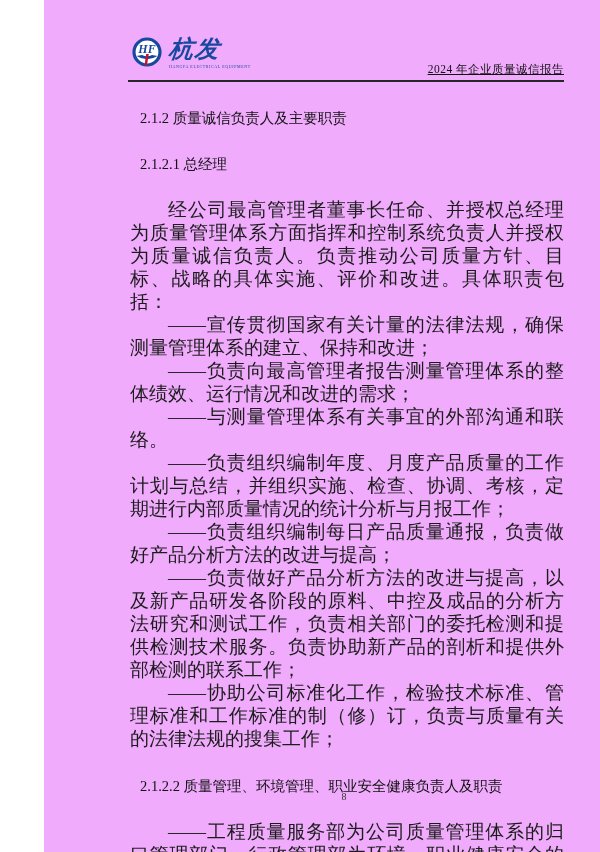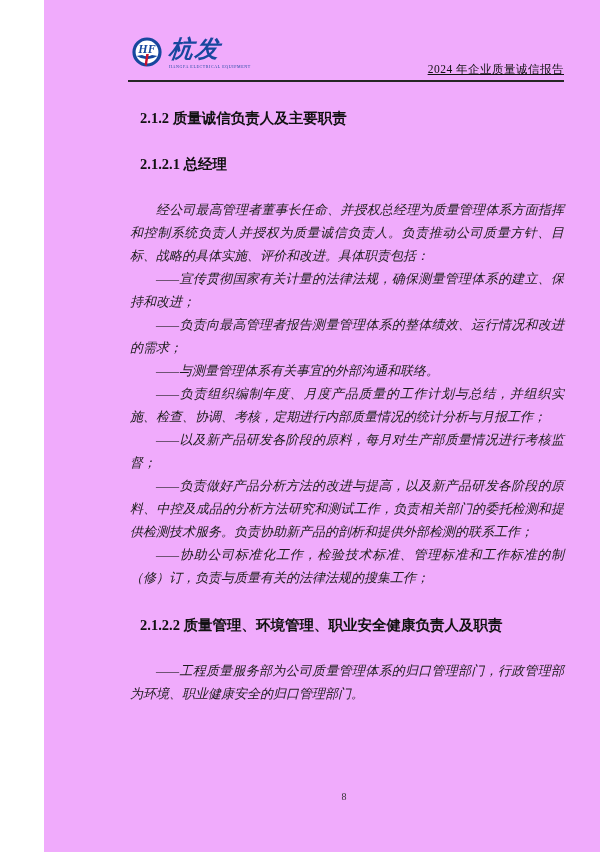--- a/index.html
+++ b/index.html
@@ -19,27 +19,27 @@
     font-size:24px;font-weight:bold;font-style:italic;line-height:26px;
     color:#17479e;transform:skewX(-6deg);
     font-family:"DejaVu Serif",serif;letter-spacing:2px;
   }
   .cap{font-size:4px;line-height:5px;color:#17479e;letter-spacing:0.6px;white-space:nowrap;margin-top:2px;}
   .hdr-title{position:absolute;right:0;bottom:3px;font-size:11.5px;color:#111;letter-spacing:0.5px;text-decoration:underline;}
 
   
   .content{margin:0 80px 0 86px;text-align:justify;}
   .sec{
-    font-size:14.5px;font-weight:bold;color:#111;
+    font-size:14.5px;font-weight:normal;color:#111;
     margin:26px 0 24px 10px;line-height:20px;
     font-family:"Liberation Serif","DejaVu Serif",serif;
   }
   .para{
-    margin:0;font-size:13px;line-height:23px;color:#1c1c1c;
-    text-indent:2em;text-align:justify;font-style:italic;
+    margin:0;font-size:19px;line-height:23px;color:#1c1c1c;
+    text-indent:2em;text-align:justify;
   }
 
   
   .pg-footer{position:absolute;left:0;bottom:48px;width:100%;text-align:center;}
   .pg-num{font-size:10px;color:#333;}
 </style>
 </head>
 <body>
 
 <div class="page">
@@ -62,21 +62,21 @@
 
   <main class="content">
     <h2 class="sec">2.1.2 质量诚信负责人及主要职责</h2>
     <h3 class="sec">2.1.2.1 总经理</h3>
 
     <p class="para">经公司最高管理者董事长任命、并授权总经理为质量管理体系方面指挥和控制系统负责人并授权为质量诚信负责人。负责推动公司质量方针、目标、战略的具体实施、评价和改进。具体职责包括：</p>
     <p class="para">——宣传贯彻国家有关计量的法律法规，确保测量管理体系的建立、保持和改进；</p>
     <p class="para">——负责向最高管理者报告测量管理体系的整体绩效、运行情况和改进的需求；</p>
     <p class="para">——与测量管理体系有关事宜的外部沟通和联络。</p>
     <p class="para">——负责组织编制年度、月度产品质量的工作计划与总结，并组织实施、检查、协调、考核，定期进行内部质量情况的统计分析与月报工作；</p>
-    <p class="para">——以及新产品研发各阶段的原料，每月对生产部质量情况进行考核监督；</p>
+    <p class="para">——负责组织编制每日产品质量通报，负责做好产品分析方法的改进与提高；</p>
     <p class="para">——负责做好产品分析方法的改进与提高，以及新产品研发各阶段的原料、中控及成品的分析方法研究和测试工作，负责相关部门的委托检测和提供检测技术服务。负责协助新产品的剖析和提供外部检测的联系工作；</p>
     <p class="para">——协助公司标准化工作，检验技术标准、管理标准和工作标准的制（修）订，负责与质量有关的法律法规的搜集工作；</p>
 
     <h3 class="sec">2.1.2.2 质量管理、环境管理、职业安全健康负责人及职责</h3>
     <p class="para">——工程质量服务部为公司质量管理体系的归口管理部门，行政管理部为环境、职业健康安全的归口管理部门。</p>
   </main>
 
   <footer class="pg-footer">
     <span class="pg-num">8</span>
   </footer>

